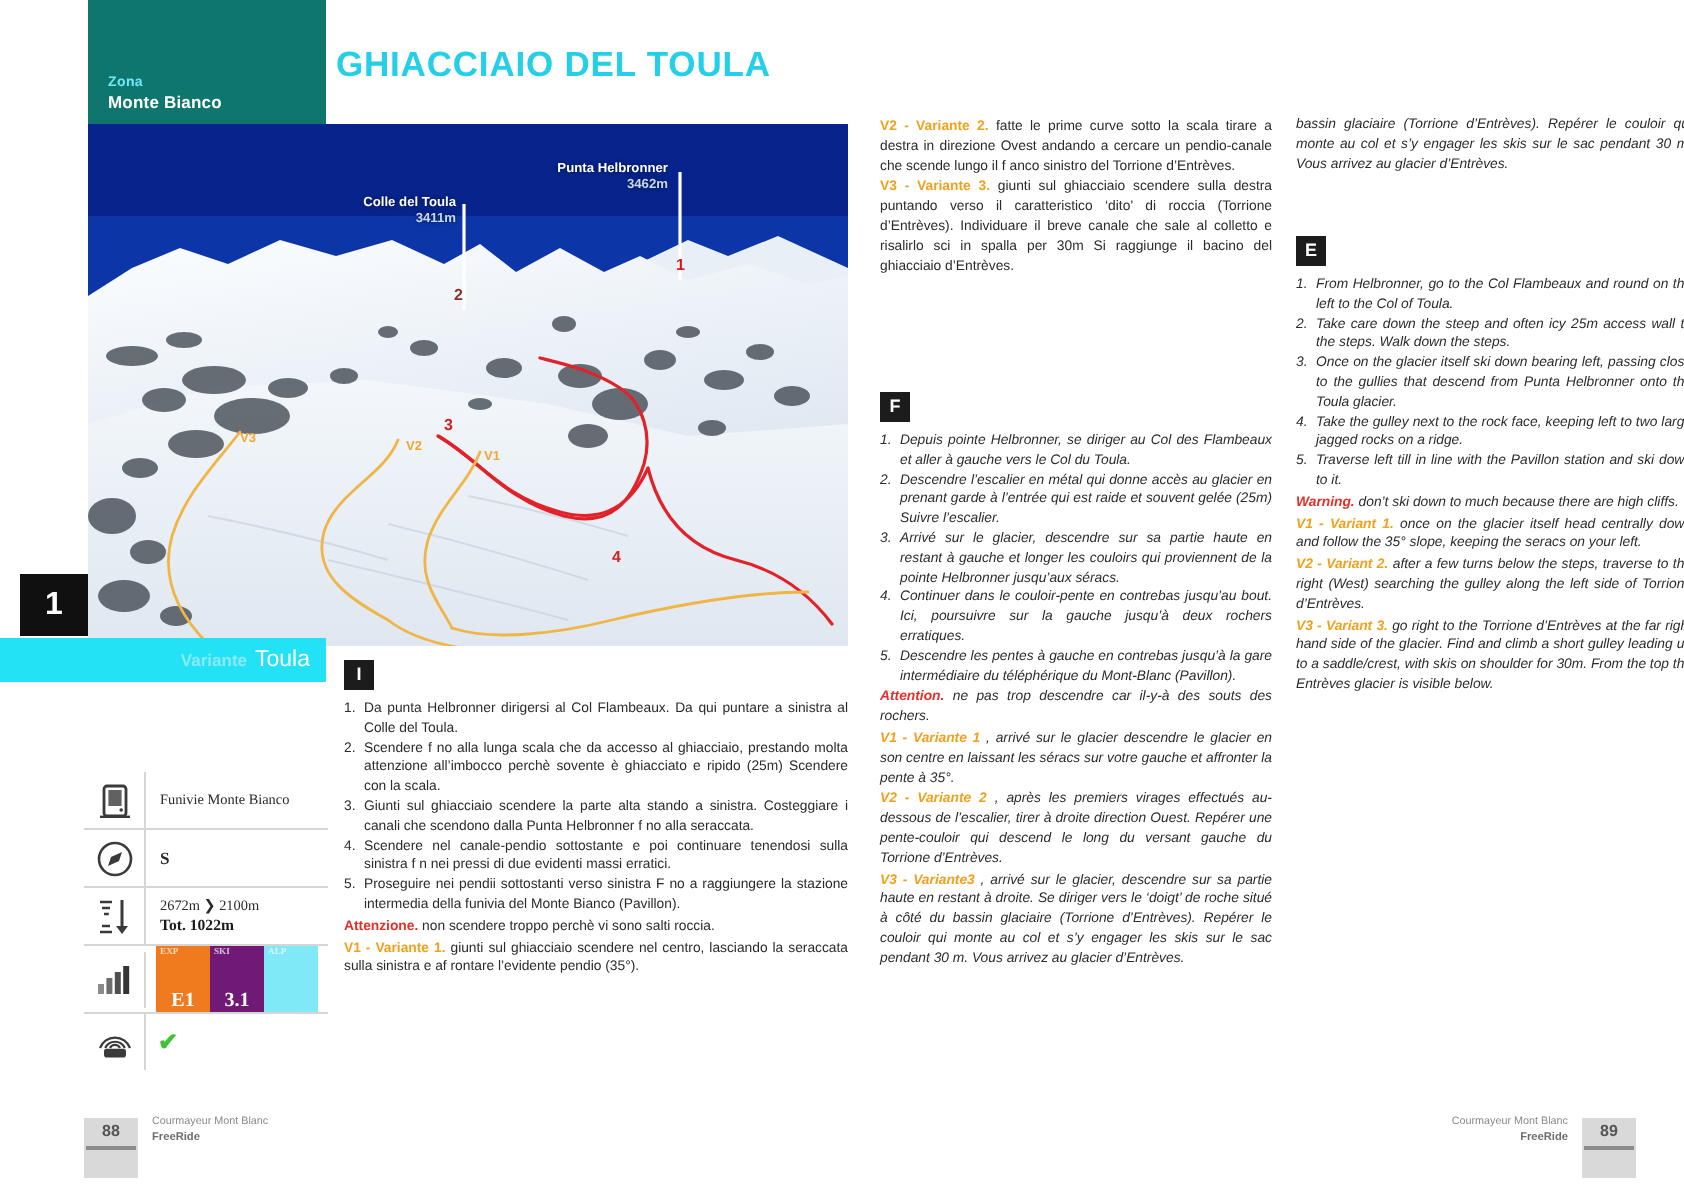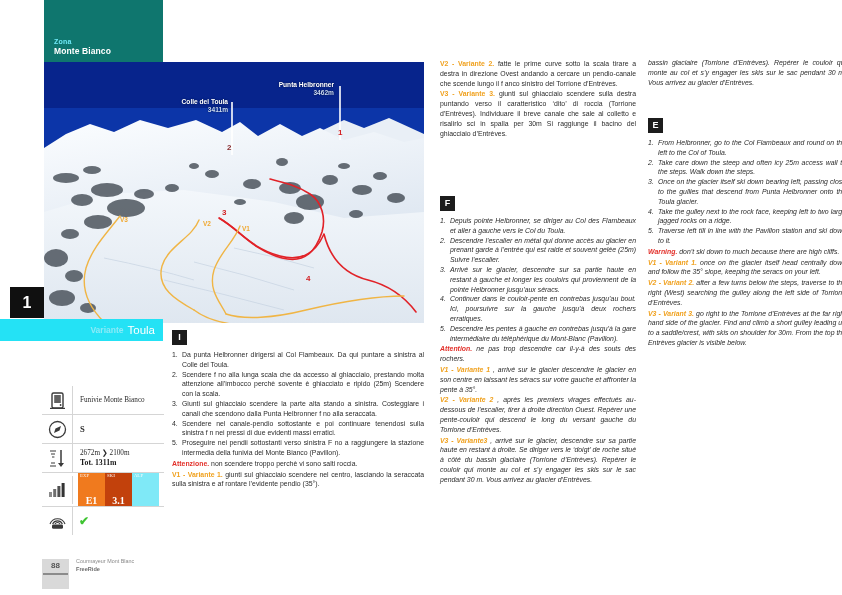--- a/index.html
+++ b/index.html
@@ -66,21 +66,21 @@
   .info-row:last-child { border-bottom: none; }
   .info-icon { width: 31px; min-height: 28px; display: flex; align-items: center; justify-content: center; border-right: 1px solid #d5d5d5; flex: none; }
   .info-val { padding-left: 7px; font-size: 7.2px; color: #2a2a2a; line-height: 1.25; }
   .info-val.bold { font-weight: bold; font-size: 8.6px; }
   .alt-line2 { font-weight: bold; font-size: 7.8px; color: #1a1a1a; }
   .badges { display: flex; padding-left: 5px; }
   .badge { width: 27px; height: 33px; position: relative; }
   .badge .bt { position: absolute; top: 0px; left: 2px; font-size: 4.6px; color: rgba(255,255,255,.72); font-weight: bold; }
   .badge .bv { position: absolute; bottom: 0px; left: 0; right: 0; text-align: center; font-size: 10px; font-weight: bold; color: #fff; line-height: 1; }
   .b-exp { background: #f07a1e; }
-  .b-ski { background: #c2410c; }
+  .b-ski { background: #701a75; }
   .b-alp { background: #7fe9f7; }
   .check { color: #3ec431; font-size: 12px; font-weight: bold; padding-left: 6px; }
 
   
   .col-it { position: absolute; left: 172px; top: 330px; width: 252px; }
   .lang-tag { width: 15px; height: 15px; background: #1c1c1c; color: #fff; font-size: 9px; font-weight: bold;
               display: flex; align-items: center; justify-content: center; margin-bottom: 5px; }
   .body-txt { font-size: 6.9px; line-height: 1.42; color: #2b2b2b; text-align: justify; }
   ol.steps { list-style: none; counter-reset: s; }
   ol.steps > li { counter-increment: s; position: relative; padding-left: 10px; margin-bottom: 0px; text-align: justify; }
@@ -117,20 +117,21 @@
 
 <div class="page">
 
   <div class="left-page">
 
     <div class="zona-block">
       <div class="zona-label">Zona</div>
       <div class="zona-name">Monte Bianco</div>
     </div>
 
+    <div class="main-title">GHIACCIAIO DEL TOULA</div>
 
     <div class="photo">
       <svg width="380" height="261">
         <defs>
           <linearGradient id="snow" x1="0" y1="0" x2="0" y2="1">
             <stop offset="0%" stop-color="#f3f7fb"></stop>
             <stop offset="100%" stop-color="#dfe7f0"></stop>
           </linearGradient>
           <linearGradient id="snow2" x1="0" y1="0" x2="0.3" y2="1">
             <stop offset="0%" stop-color="#fbfdff"></stop>
@@ -253,21 +254,21 @@
         <div class="info-icon">
           <svg width="19" height="21" viewBox="0 0 19 21">
             <path d="M2 3 L8 3 M3 6 L7 6 M4 9 L6.4 9" stroke="#3a3a3a" stroke-width="1.2"></path>
             <path d="M2 18 L8 18 M3 15 L7 15" stroke="#3a3a3a" stroke-width="1.2"></path>
             <line x1="13" y1="2" x2="13" y2="17" stroke="#3a3a3a" stroke-width="1.5"></line>
             <path d="M10 15 L13 19 L16 15 Z" fill="#3a3a3a"></path>
           </svg>
         </div>
         <div class="info-val">
           <span>2672m ❯ 2100m</span><br>
-          <span class="alt-line2">Tot. 1311m</span>
+          <span class="alt-line2">Tot. 1022m</span>
         </div>
       </div>
 
       <div class="info-row">
         <div class="info-icon">
           <svg width="18" height="16" viewBox="0 0 18 16">
             <rect x="1" y="10" width="3" height="5" fill="#8b8b8b"></rect>
             <rect x="5.2" y="7" width="3" height="8" fill="#6e6e6e"></rect>
             <rect x="9.4" y="4" width="3" height="11" fill="#4f4f4f"></rect>
             <rect x="13.6" y="1" width="3" height="14" fill="#333333"></rect>
@@ -385,14 +386,24 @@
         <span class="vkey">V1 - Variant 1.</span><span> once on the glacier itself head centrally down and follow the 35° slope, keeping the seracs on your left.</span>
       </div>
       <div class="para ital">
         <span class="vkey">V2 - Variant 2.</span><span> after a few turns below the steps, traverse to the right (West) searching the gulley along the left side of Torrione d’Entrèves.</span>
       </div>
       <div class="para ital">
         <span class="vkey">V3 - Variant 3.</span><span> go right to the Torrione d’Entrèves at the far right hand side of the glacier. Find and climb a short gulley leading up to a saddle/crest, with skis on shoulder for 30m. From the top the Entrèves glacier is visible below.</span>
       </div>
     </div>
 
+    <div class="footer f-right">
+      <div class="f-pagebox r">
+        <div class="f-num">89</div>
+        <div class="f-bar"></div>
+      </div>
+      <div class="f-txt r">
+        <span>Courmayeur Mont Blanc</span><br>
+        <b>FreeRide</b>
+      </div>
+    </div>
   </div>
 </div>
 
 </body></html>

